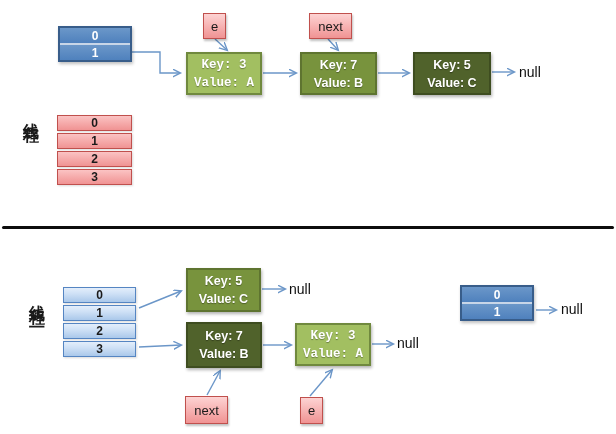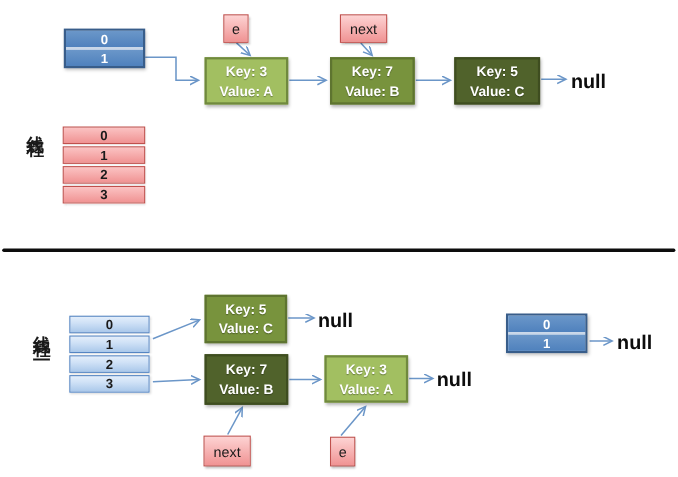--- a/index.html
+++ b/index.html
@@ -32,32 +32,32 @@
     background:linear-gradient(180deg, #e3eefb, var(--light-blue-fill,#cfe1f6) 40%, var(--light-blue-fill2,#aac8ea));
     border:1px solid var(--light-blue-border,#5585c2); color:var(--text-dark,#1a1a1a);
     box-shadow:1px 1px 2px rgba(0,0,0,0.15);
   }
 
   .node {
     position:absolute; display:flex; flex-direction:column; align-items:center; justify-content:center;
     color:var(--text-light,#fff); font-weight:bold; font-size:12.5px; line-height:18px;
     text-shadow:0 1px 1px rgba(0,0,0,0.35); box-shadow:1px 2px 3px rgba(0,0,0,0.3);
   }
-  .node.light-green { background:var(--light-green-fill,#a2bf61); border:2px solid var(--light-green-border,#70893e); }
+  .node.light-green { background:var(--light-green-fill,#a2bf61); border:2px solid var(--light-green-border,#70893e);font-family:Liberation Mono, monospace; }
   .node.olive       { background:var(--olive-fill,#78933d);       border:2px solid var(--olive-border,#5e7430); }
   .node.dark-olive  { background:var(--dark-olive-fill,#50622b);  border:2px solid var(--dark-olive-border,#3e4d20); }
 
   .pointer {
     position:absolute; display:flex; align-items:center; justify-content:center;
     background:linear-gradient(180deg, #fdd3d3, var(--pink-fill2,#f09393));
     border:1px solid var(--pink-border,#c0504d); color:var(--text-dark,#1a1a1a);
     font-size:13px; box-shadow:1px 2px 2px rgba(0,0,0,0.25);
   }
 
-  .null-label { position:absolute; font-weight:bold; font-size:18px; color:#0d0d0d; }
+  .null-label { position:absolute; font-weight:normal; font-size:14px; color:#0d0d0d; }
 
   .thread-label {
     position:absolute; writing-mode:vertical-lr; text-orientation:upright;
     font-size:16px; font-weight:600; color:#1a1a1a; letter-spacing:6px;
   }
 
   .divider { position:absolute; left:2px; right:2px; height:3px;
     background:var(--divider-color,#0d0d0d); border-radius:2px; }
 </style>
 </head>

